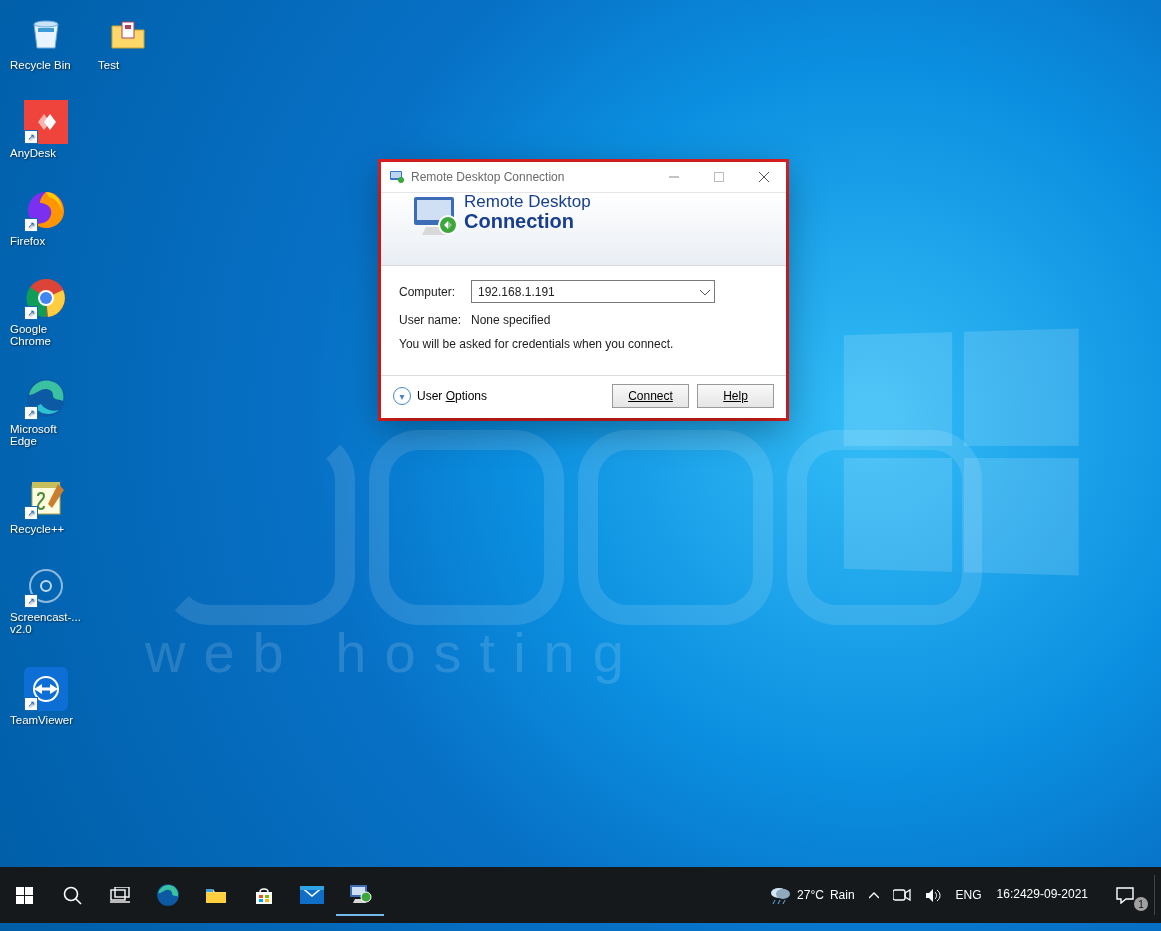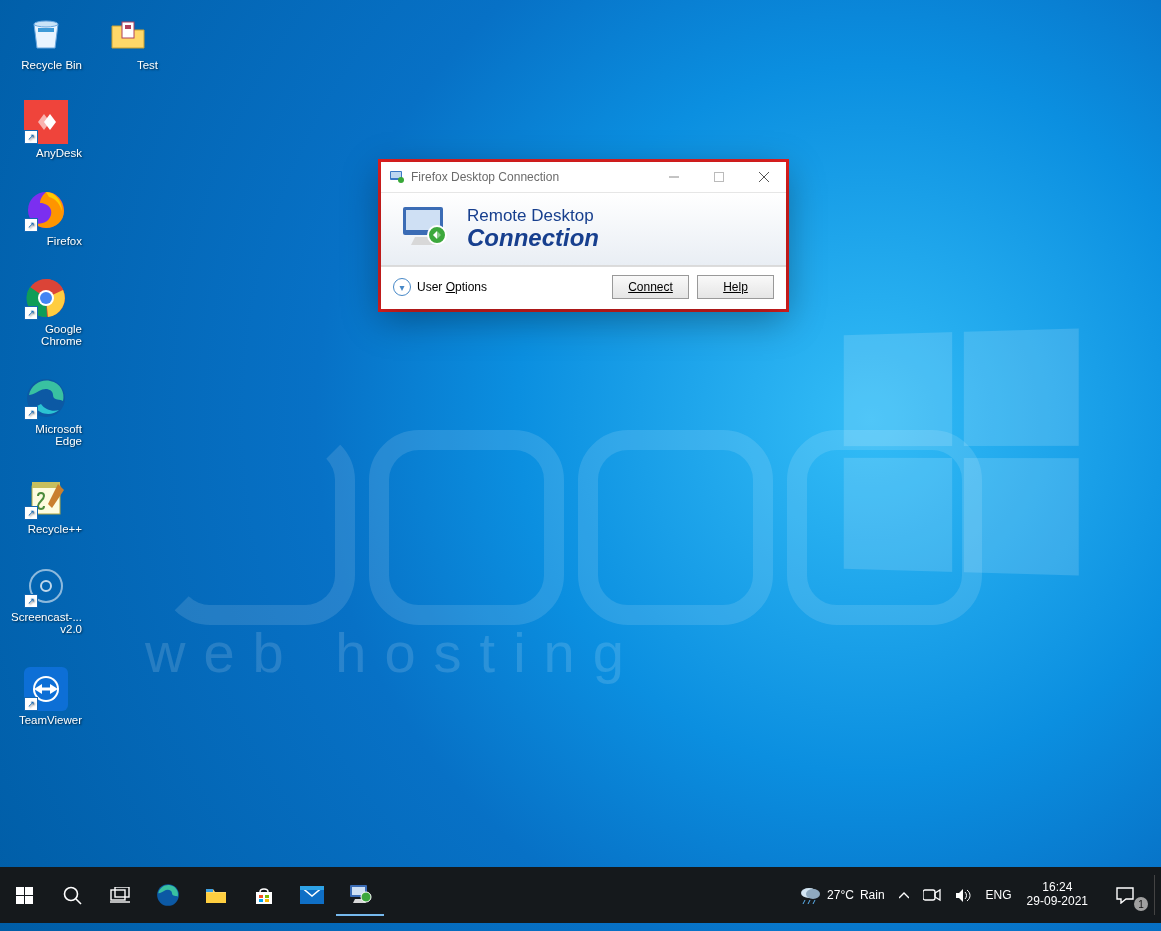--- a/index.html
+++ b/index.html
@@ -8,48 +8,48 @@
   
   .winlogo{position:absolute;top:332px;left:838px;width:240px;height:240px;display:grid;
     grid-template-columns:1fr 1fr;grid-template-rows:1fr 1fr;gap:12px;opacity:.35;
     transform:perspective(900px) rotateY(-12deg);}
   .winlogo div{background:rgba(255,255,255,.4);}
   
   .wm-accu{position:absolute;top:430px;left:160px;display:flex;gap:14px;}
   .wm-accu span{display:block;width:155px;height:155px;border:20px solid rgba(255,255,255,.12);border-radius:50px;}
   .wm-accu span:nth-child(1){border-top-color:transparent;border-left-color:transparent;}
   .wm-text{position:absolute;top:620px;left:145px;font-size:56px;font-weight:300;color:rgba(255,255,255,.14);letter-spacing:18px;}
-  .dicon{width:72px;text-align:right;color:#fff;font-size:11.5px;text-shadow:1px 1px 2px rgba(0,0,0,.6);
+  .dicon{width:72px;text-align:left;color:#fff;font-size:11.5px;text-shadow:1px 1px 2px rgba(0,0,0,.6);
     position:absolute;cursor:pointer;}
   .dicon .ibox{width:44px;height:44px;margin:0 auto 3px;display:flex;align-items:center;justify-content:center;position:relative;}
   .dicon .shortcut{position:absolute;bottom:0;left:0;width:12px;height:12px;background:#fff;border:1px solid #1468b3;display:flex;align-items:center;justify-content:center;font-size:9px;color:#1468b3;}
   
   .rdp-wrap{position:absolute;top:159px;left:378px;width:405px;border:3px solid #e42020;}
   .rdp{width:100%;background:#fff;box-shadow:0 10px 35px rgba(0,0,0,.35);}
   .rdp-titlebar{height:30px;background:#ffffff;border-bottom:1px solid #e6e6e6;display:flex;align-items:center;padding:0 0 0 8px;color:#6b6b6b;font-size:12px;}
   .rdp-titlebar .tbtn{width:45px;height:30px;display:flex;align-items:center;justify-content:center;}
   .rdp-titlebar .spacer{flex:1;}
-  .rdp-banner{height:72px;background:linear-gradient(#fff,#e9eef4);display:flex;align-items:center;padding:0 16px;gap:14px;border-bottom:1px solid #dadada;}
+  .rdp-banner{height:72px;background:linear-gradient(#fff,#e9eef4);display:flex;align-items:flex-start;padding:0 27px;border-bottom:1px solid #dadada;}
   .rdp-banner .txt .l1{color:#173f8e;font-size:17px;line-height:1.05;}
-  .rdp-banner .txt .l2{color:#173f8e;font-size:24px;font-weight:700;line-height:1.05;font-style:italic;}
+  .rdp-banner .txt .l2{color:#173f8e;font-size:20px;font-weight:700;line-height:1.05;}
   .rdp-body{padding:14px 18px 6px;font-size:12px;color:#222;}
   .rdp-row{display:flex;align-items:center;margin-bottom:10px;}
   .rdp-row label{width:72px;}
   .rdp-row .cbo{flex:0 0 232px;height:21px;border:1px solid #7a7a7a;display:flex;align-items:center;justify-content:space-between;padding:0 4px 0 6px;font-size:12px;background:#fff;}
   .rdp-note{font-size:12px;color:#222;margin:2px 0 18px;}
   .rdp-footer{border-top:1px solid #dcdcdc;padding:8px 12px 10px;display:flex;align-items:center;font-size:12px;}
   .rdp-footer .exp{display:flex;align-items:center;gap:6px;cursor:pointer;}
   .rdp-footer .exp .circ{width:16px;height:16px;border:1px solid #4788c7;border-radius:50%;display:flex;align-items:center;justify-content:center;color:#4788c7;font-size:10px;}
   .rdp-footer .btn{width:75px;height:22px;border:1px solid #999;background:linear-gradient(#f9f9f9,#e5e5e5);font-size:12px;margin-left:8px;display:flex;align-items:center;justify-content:center;cursor:pointer;text-decoration:underline;}
   
   .taskbar{position:absolute;bottom:8px;left:0;right:0;height:56px;background:#15191c;display:flex;align-items:center;color:#fff;font-size:12px;}
   .taskbar .tb{width:48px;height:40px;display:flex;align-items:center;justify-content:center;cursor:pointer;}
   .taskbar .tray{margin-left:auto;display:flex;align-items:center;height:40px;}
   .tray .ti{height:40px;display:flex;align-items:center;justify-content:center;padding:0 7px;cursor:pointer;}
-  .tray .clock{flex-direction:column;line-height:1.15;font-size:12px;text-align:center;padding:0 8px;}
+  .tray .clock{flex-direction:row;line-height:1.15;font-size:12px;text-align:center;padding:0 8px;}
   .tray .notif{width:44px;position:relative;}
   .badge{position:absolute;right:6px;bottom:4px;width:14px;height:14px;border-radius:50%;background:#a0a0a0;color:#111;font-size:10px;display:flex;align-items:center;justify-content:center;}
   .underline{text-decoration:underline;}
 </style>
 </head>
 <body>
 
 <div class="desktop">
 
   <div class="winlogo">
@@ -175,21 +175,21 @@
   <div class="rdp-wrap">
     <div class="rdp">
       <div class="rdp-titlebar">
         <span style="width:16px;height:16px;margin-right:6px;display:inline-flex;">
           <svg width="16" height="16" viewBox="0 0 16 16">
               <rect x="1" y="2" width="12" height="9" rx="1" fill="#3b78c4"></rect>
               <rect x="2" y="3" width="10" height="6" fill="#bcd6f0"></rect>
               <circle cx="12" cy="11" r="3" fill="#38a838"></circle>
             </svg>
         </span>
-        <span>Firefox Desktop Connection</span>
+        <span>Remote Desktop Connection</span>
         <span class="spacer"></span>
         <div class="tbtn">
             <svg width="10" height="10">
               <line x1="0" y1="5" x2="10" y2="5" stroke="#888"></line>
             </svg>
           </div>
         <div class="tbtn">
             <svg width="10" height="10">
               <rect x="0.5" y="0.5" width="9" height="9" fill="none" stroke="#bbb"></rect>
             </svg>
@@ -210,20 +210,36 @@
               <circle cx="40" cy="32" r="9" fill="#3ca83c" stroke="#fff" stroke-width="2"></circle>
               <path d="M36 32 L40 28 L40 36 Z" fill="#fff"></path>
               <path d="M44 32 L40 28 L40 36 Z" fill="#fff" opacity=".4"></path>
             </svg>
         </span>
         <div class="txt">
           <div class="l1">Remote Desktop</div>
           <div class="l2">Connection</div>
         </div>
       </div>
+      <div class="rdp-body">
+        <div class="rdp-row">
+          <label>Computer:</label>
+          <div class="cbo">
+            <span>192.168.1.191</span>
+            <span><svg width="10" height="6">
+                  <path d="M0 0 L5 5 L10 0" fill="none" stroke="#555"></path>
+                </svg></span>
+          </div>
+        </div>
+        <div class="rdp-row">
+          <label>User name:</label>
+          <span>None specified</span>
+        </div>
+        <div class="rdp-note">You will be asked for credentials when you connect.</div>
+      </div>
       <div class="rdp-footer">
         <div class="exp">
           <span class="circ">▾</span>
           <span><span>User </span><span class="underline">O</span><span>ptions</span></span>
         </div>
         <span style="flex:1"></span>
         <div class="btn">Connect</div>
         <div class="btn">Help</div>
       </div>
     </div>

